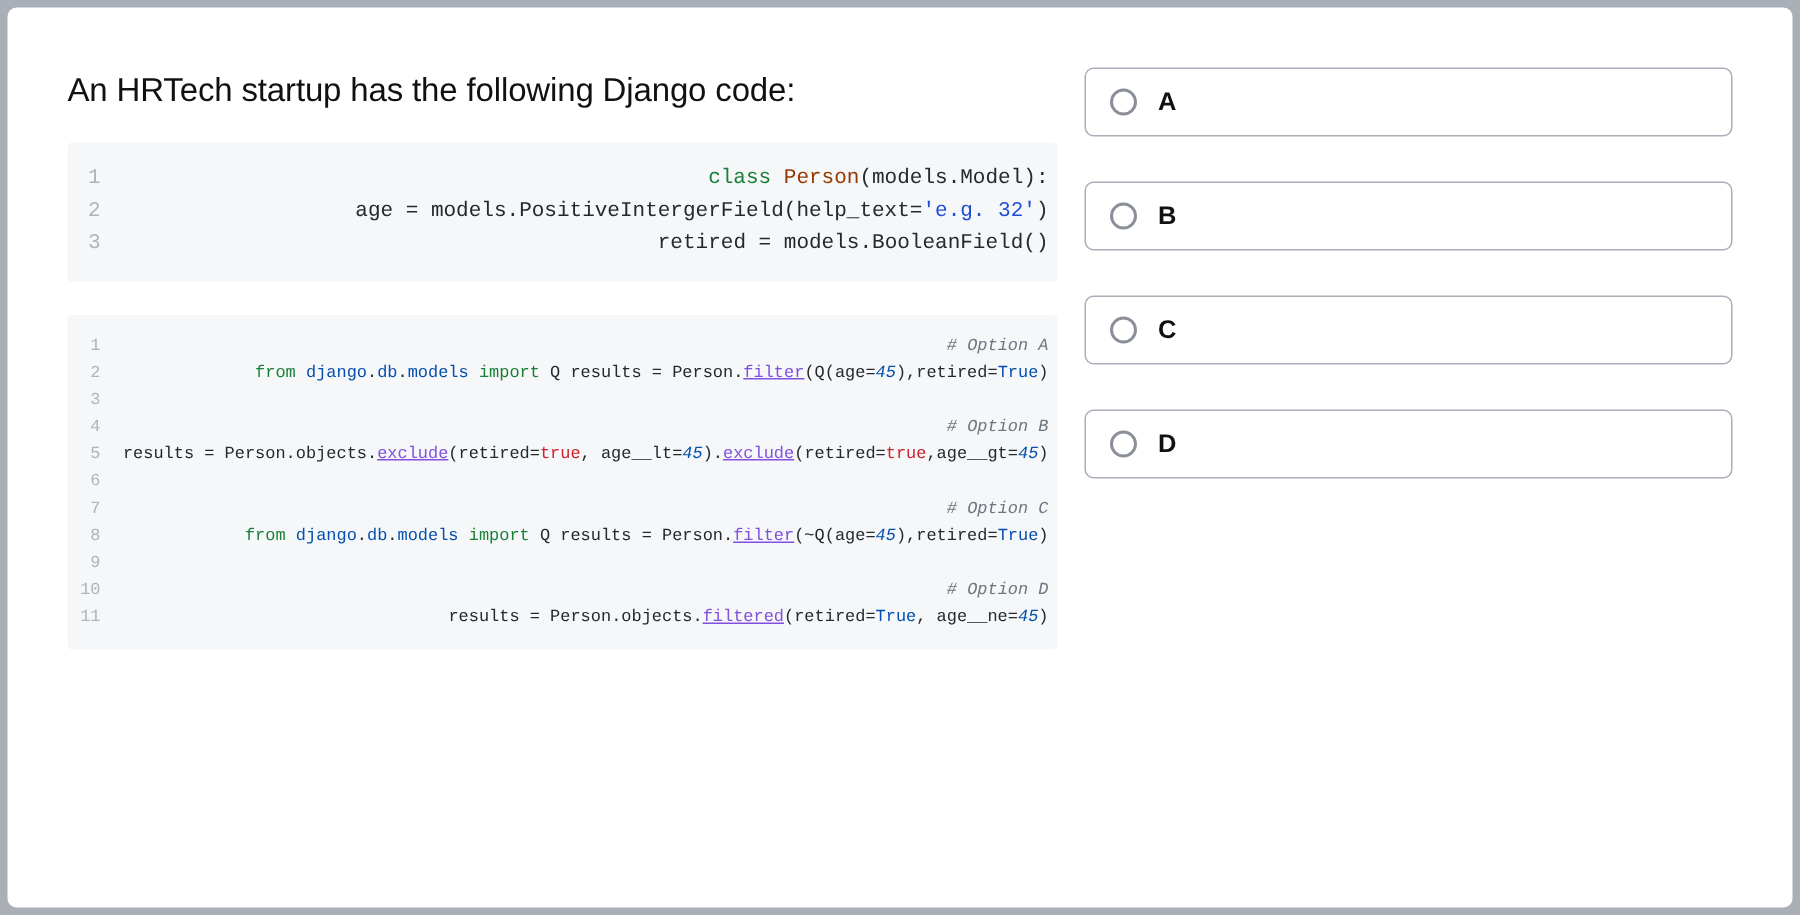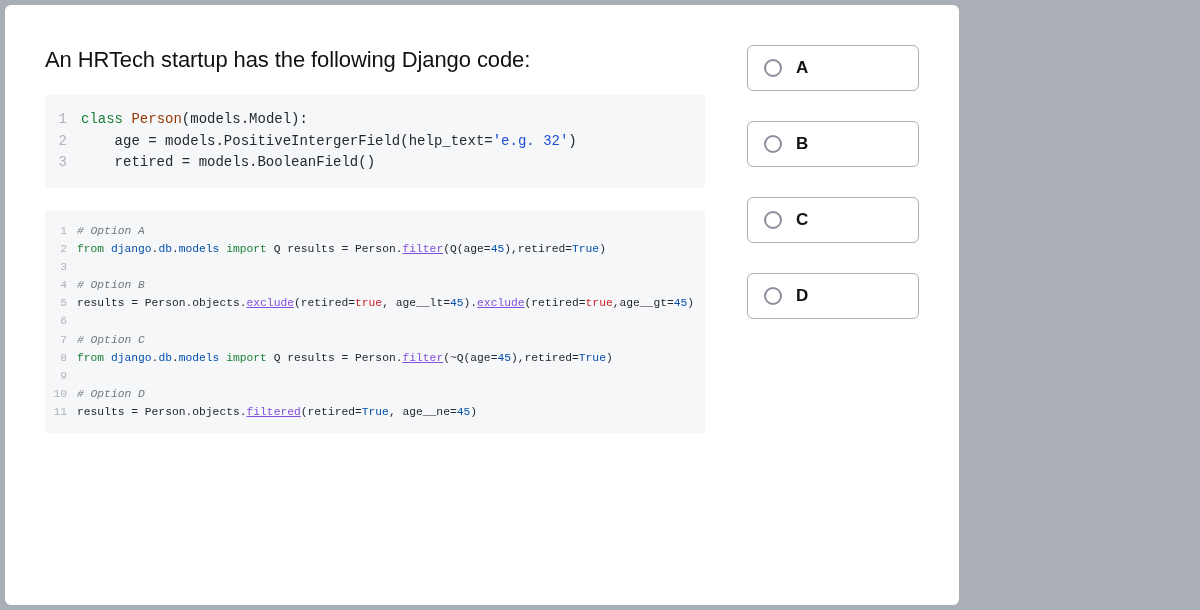--- a/index.html
+++ b/index.html
@@ -6,26 +6,26 @@
   body {
     font-family: -apple-system, BlinkMacSystemFont, "Segoe UI", Helvetica, Arial, sans-serif;
     background: #a9aeb7;
     width: 1200px;
     height: 610px;
     overflow: hidden;
   }
   .frame {
     background: #fff;
     margin: 5px;
-    width: 954px;
+    width: 1190px;
     height: 600px;
     border-radius: 6px;
     padding: 38px 40px 28px 40px;
     display: flex;
-    gap: 42px;
+    gap: 18px;
   }
   .left {
     flex: 0 0 660px;
     display: flex;
     flex-direction: column;
   }
   .right {
     flex: 1;
     display: flex;
     flex-direction: column;
@@ -58,24 +58,24 @@
   .codeline { display: flex; }
   .ln {
     color: #b0b3b8;
     width: 26px;
     text-align: right;
     padding-right: 14px;
     flex-shrink: 0;
     user-select: none;
   }
   .codeblock.small .ln { width: 24px; padding-right: 10px; }
-  .code { flex: 1; }
+  .code { flex: 1; text-align: right; }
   .kw   { color: #1a7f37; }  
   .cls  { color: #953800; }  
-  .num  { color: #0550ae; }
+  .num  { color: #0550ae; font-style: italic; }
   .str  { color: #1d4ed8; }
   .cm   { color: #6e7781; font-style: italic; }
   .op   { color: #24292f; }
   .id   { color: #24292f; }
   .fn   { color: #8250df; text-decoration: underline; }  
   .mod  { color: #0550ae; }  
   .nm   { color: #cf222e; }  
   .bool { color: #0550ae; }
 
   .answer {

